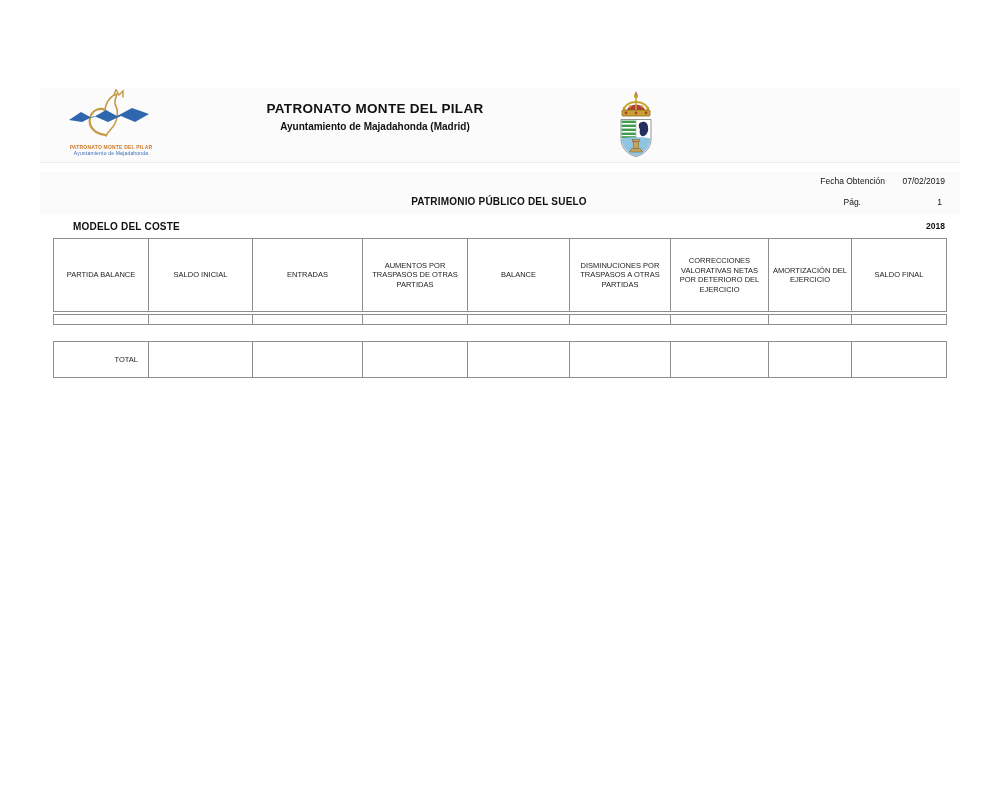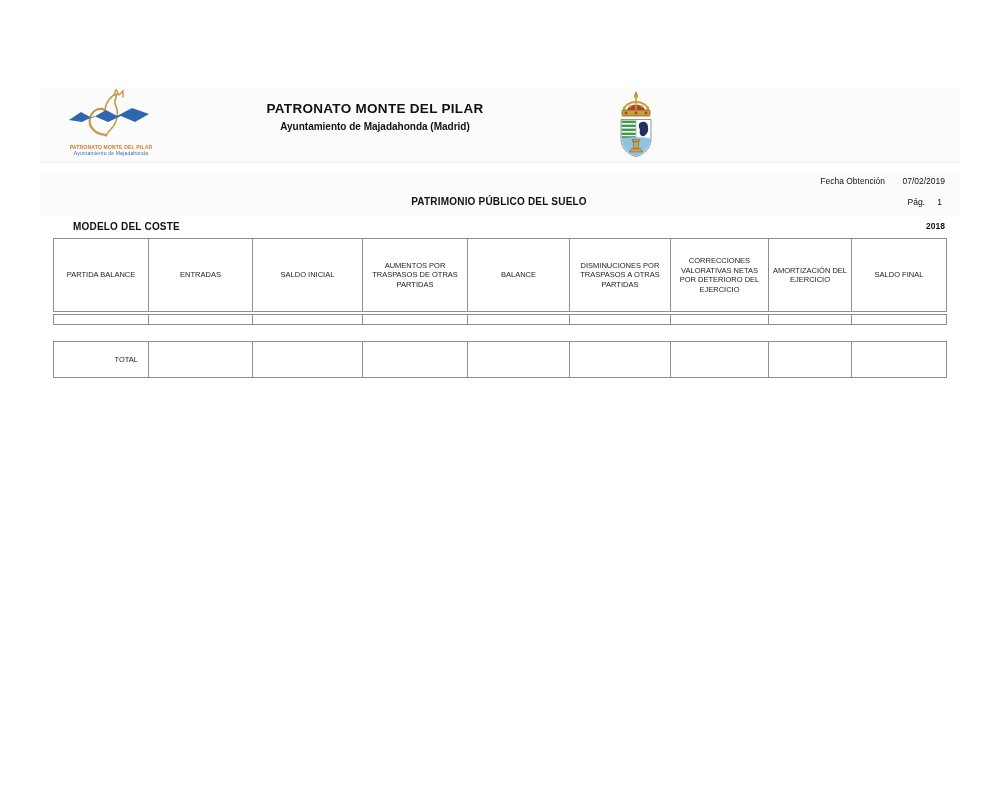--- a/index.html
+++ b/index.html
@@ -30,21 +30,21 @@
   .org-title{font-size:13.5px;font-weight:bold;letter-spacing:.3px;line-height:18px;white-space:nowrap;}
   .org-subtitle{font-size:10px;font-weight:bold;line-height:18px;white-space:nowrap;}
 
   
   .escudo{left:611px;top:91px;width:50px;height:68px;}
 
   
   .meta{font-size:8.5px;line-height:10px;text-align:right;}
   .fecha-label{left:740px;top:176px;width:145px;}
   .fecha-value{left:860px;top:176px;width:85px;}
-  .pag-label{left:780px;top:197px;width:145px;}
+  .pag-label{left:716px;top:197px;width:145px;}
   .pag-value{left:860px;top:197px;width:82px;}
   .ejercicio-label{left:740px;top:221px;width:145px;font-weight:bold;margin-top:44px;}
   .ejercicio-value{left:860px;top:221px;width:85px;font-weight:bold;}
   .report-title{left:53px;top:196px;width:892px;text-align:center;font-size:10px;font-weight:bold;letter-spacing:.2px;}
   .model-label{left:73px;top:221px;font-size:10px;font-weight:bold;letter-spacing:.2px;}
 
   
   .tbl{left:53px;top:238px;width:894px;}
   .grid{
     display:grid;
@@ -130,22 +130,22 @@
   <div class="abs meta pag-value">1</div>
 
   <div class="abs report-title">PATRIMONIO PÚBLICO DEL SUELO</div>
   <div class="abs model-label">MODELO DEL COSTE</div>
   <div class="abs meta ejercicio-label">EJERCICIO:</div>
   <div class="abs meta ejercicio-value">2018</div>
 
   <div class="abs tbl">
     <div class="grid thead">
       <div>PARTIDA BALANCE</div>
+      <div>SALDO INICIAL</div>
       <div>ENTRADAS</div>
-      <div>SALDO INICIAL</div>
       <div>AUMENTOS POR TRASPASOS DE OTRAS PARTIDAS</div>
       <div>BALANCE</div>
       <div>DISMINUCIONES POR TRASPASOS A OTRAS PARTIDAS</div>
       <div>CORRECCIONES VALORATIVAS NETAS POR DETERIORO DEL EJERCICIO</div>
       <div>AMORTIZACIÓN DEL EJERCICIO</div>
       <div>SALDO FINAL</div>
     </div>
 
     <div class="grid empty-row">
       <div></div>

